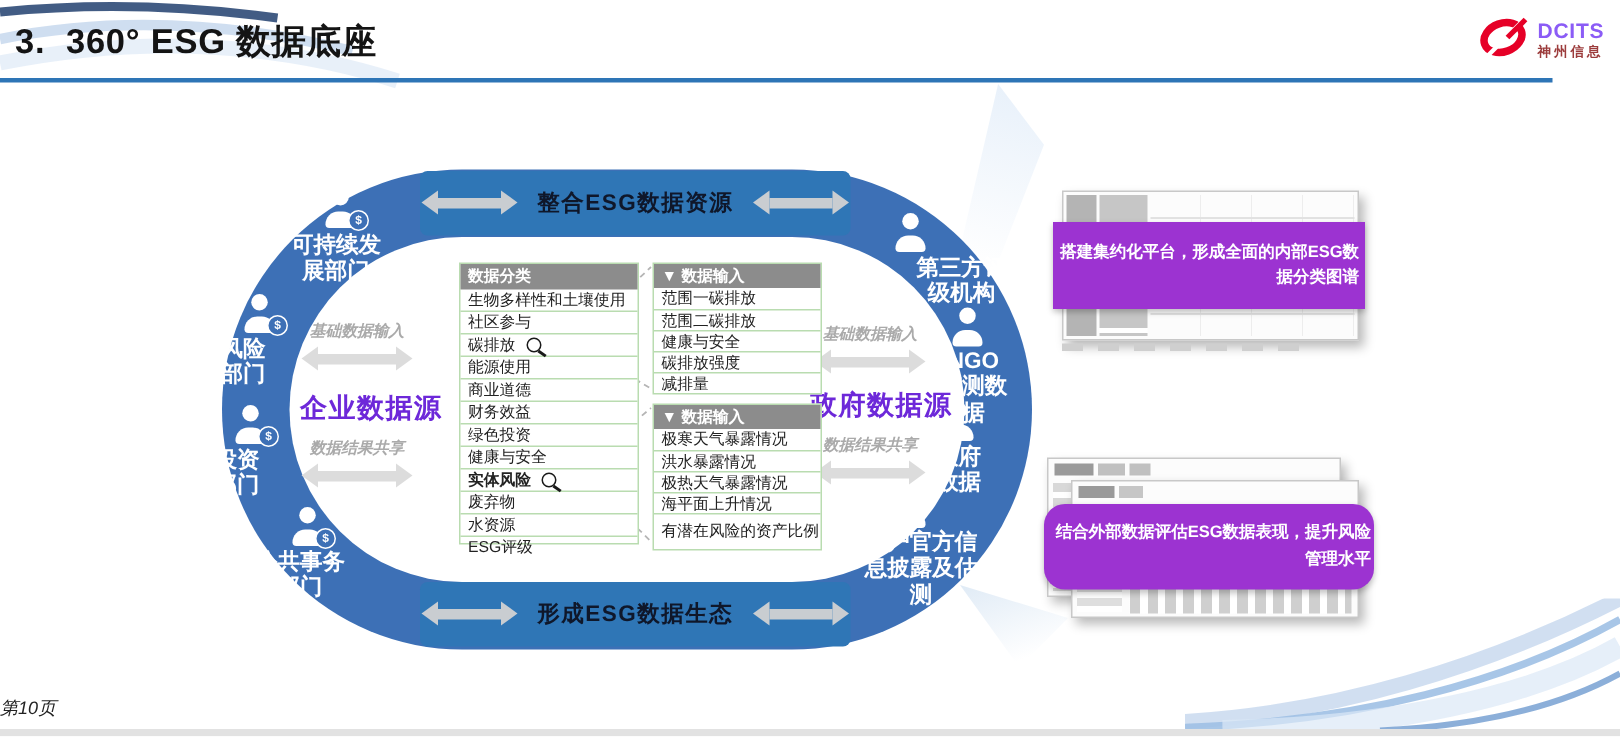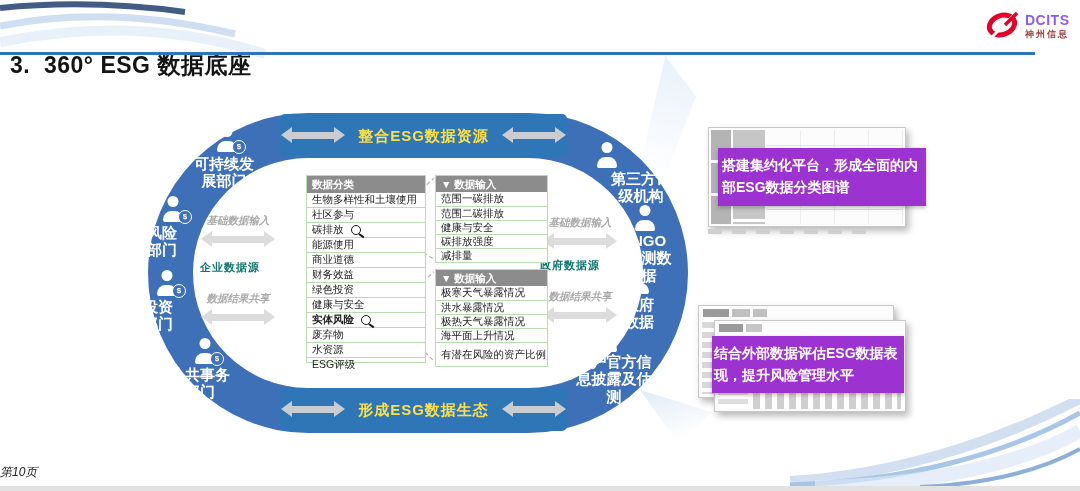--- a/index.html
+++ b/index.html
@@ -1,27 +1,27 @@
 <!DOCTYPE html>
 <html><head>
 <meta charset="utf-8">
 <style>
   html,body{margin:0;padding:0;background:#fff;}
   .slide{position:relative;width:1080px;height:491px;background:#fff;overflow:hidden;
          font-family:"Liberation Sans","DejaVu Sans",sans-serif;}
   .abs{position:absolute;}
   
-  .title{font-size:23px;font-weight:bold;color:#141414;letter-spacing:.5px;white-space:pre;margin-top:38px;}
+  .title{font-size:23px;font-weight:bold;color:#141414;letter-spacing:.5px;white-space:pre;}
   .rule{background:#2e75b6;}
   .brand{color:#8b5cf6;font-weight:bold;font-size:14px;letter-spacing:.5px;}
   .subbrand{color:#9c3c3c;font-size:9px;letter-spacing:2px;font-weight:bold;}
   
   .ring{background:#3d70b6;border-radius:160px;}
   .ring-inner{background:#fff;border-radius:115px;}
-  .hbanner{background:#2f76b6;border-radius:5px;color:#fde047;font-size:15px;font-weight:bold;
+  .hbanner{background:#2f76b6;border-radius:5px;color:#0f172a;font-size:15px;font-weight:bold;
            text-align:center;line-height:43px;letter-spacing:1px;}
   
   .darrow{height:7px;background:#c9cdd1;}
   .darrow:before{content:"";position:absolute;left:-11px;top:-5px;border:8.5px solid transparent;
                  border-right:11px solid #c9cdd1;border-left:0;}
   .darrow:after{content:"";position:absolute;right:-11px;top:-5px;border:8.5px solid transparent;
                 border-left:11px solid #c9cdd1;border-right:0;}
   .darrow.lt{background:#dcdcdc;}
   .darrow.lt:before{border-right-color:#dcdcdc;}
   .darrow.lt:after{border-left-color:#dcdcdc;}
@@ -30,37 +30,37 @@
   .person .head{position:absolute;left:50%;top:0;transform:translateX(-50%);
                 width:11px;height:11px;border-radius:50%;background:#fff;}
   .person .body{position:absolute;left:50%;bottom:0;transform:translateX(-50%);
                 width:20px;height:11px;background:#fff;border-radius:10px 10px 3px 3px;}
   .coin{position:absolute;right:-4px;bottom:-2px;width:12px;height:12px;border:1.6px solid #fff;
         border-radius:50%;background:#3d70b6;}
   .coin:after{content:"$";position:absolute;left:50%;top:50%;transform:translate(-50%,-54%);
               color:#fff;font-size:8px;font-weight:bold;}
   .actor-label{color:#fff;font-size:15px;font-weight:bold;text-align:center;line-height:1.15;}
   .flow-label{color:#aaaaaa;font-size:10.5px;font-style:italic;font-weight:bold;text-align:center;}
-  .src-label{color:#0f766e;font-size:11px;font-weight:bold;letter-spacing:1px;}
+  .src-label{color:#6d28d9;font-size:18px;font-weight:bold;letter-spacing:1px;}
   
   .tbl{background:#fff;border:1px solid #b9dcb0;box-sizing:border-box;}
   .tbl .thead{background:#8c8c8c;color:#fff;font-size:10.5px;font-weight:bold;
               padding-left:5px;line-height:17px;height:17px;}
   .tbl .trow{display:flex;align-items:center;padding-left:5px;font-size:10.5px;color:#222;
              border-top:1px solid #b9dcb0;white-space:nowrap;box-sizing:border-box;}
   .tbl .trow.first{border-top:none;}
   .tbl .trow.bold{font-weight:bold;}
   .lens{display:inline-block;width:8px;height:8px;border:1.5px solid #1a1a1a;border-radius:50%;
         position:relative;margin-left:7px;flex:0 0 auto;}
   .lens:after{content:"";position:absolute;width:6px;height:1.7px;background:#1a1a1a;
               right:-5px;bottom:-1px;transform:rotate(35deg);transform-origin:left center;}
   
-  .purple{background:#9c33d1;color:#fff;font-weight:bold;font-size:14px;text-align:left;
+  .purple{background:#9c33d1;color:#fff;font-weight:bold;font-size:11px;text-align:right;
           display:flex;align-items:center;justify-content:center;line-height:1.55;
-          box-shadow:0 2px 4px rgba(0,0,0,.25);margin-left:16px;}
+          box-shadow:0 2px 4px rgba(0,0,0,.25);}
   .shot{background:#fcfcfc;border:1px solid #c8c8c8;box-shadow:3px 4px 7px rgba(0,0,0,.28);box-sizing:border-box;}
   .pagenum{font-size:12px;font-style:italic;color:#222;}
   .bottom-strip{background:#e2e2e2;}
 </style>
 </head>
 <body>
 
 <div class="slide">
 
   <svg class="abs" style="left:0;top:0" width="320" height="60">
@@ -279,20 +279,20 @@
     <div class="abs" style="left:54px;top:3px;width:14px;height:8px;background:#c0c0c0;"></div>
     <div class="abs" style="left:3px;top:16px;width:38px;height:72px;background:repeating-linear-gradient(180deg,#d8d8d8 0 6px,#fff 6px 10px);"></div>
     <div class="abs" style="left:46px;top:14px;width:144px;height:22px;background:repeating-linear-gradient(90deg,#c8c8c8 0 4px,#fff 4px 8px);"></div>
   </div>
   <div class="abs shot" style="left:714px;top:320px;width:192px;height:92px;">
     <div class="abs" style="left:4px;top:3px;width:24px;height:8px;background:#9a9a9a;"></div>
     <div class="abs" style="left:31px;top:3px;width:16px;height:8px;background:#c6c6c6;"></div>
     <div class="abs" style="left:3px;top:15px;width:30px;height:72px;background:repeating-linear-gradient(180deg,#dedede 0 5px,#fff 5px 9px);"></div>
     <div class="abs" style="left:38px;top:56px;width:148px;height:32px;background:repeating-linear-gradient(90deg,#cfcfcf 0 7px,#fff 7px 12px);"></div>
   </div>
-  <div class="abs purple" style="left:696px;top:336px;width:192px;height:57px;padding:0 2px;box-sizing:border-box;">
+  <div class="abs purple" style="left:696px;top:336px;width:220px;height:57px;padding:0 2px;box-sizing:border-box;border-radius:14px;">
     <span>结合外部数据评估ESG数据表现，提升风险管理水平</span>
   </div>
 
   <div class="abs pagenum" style="left:0;top:464px;width:1060px;">第10页</div>
   <div class="abs bottom-strip" style="left:0;bottom:0;width:1080px;height:5px;"></div>
 
 </div>
 
 </body></html>

